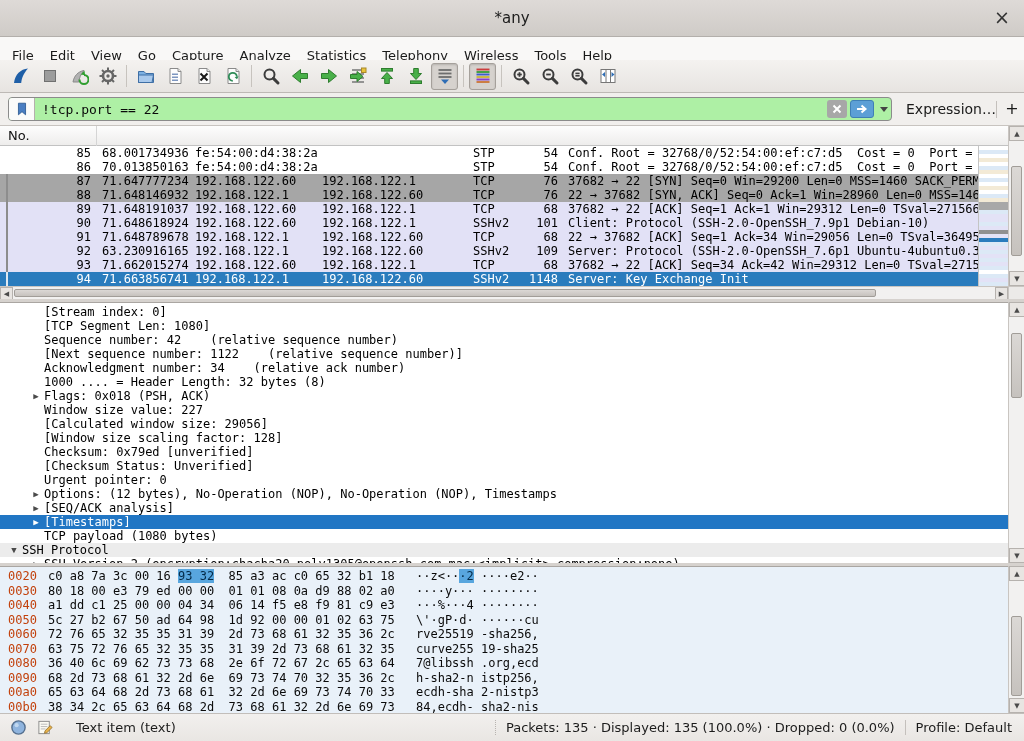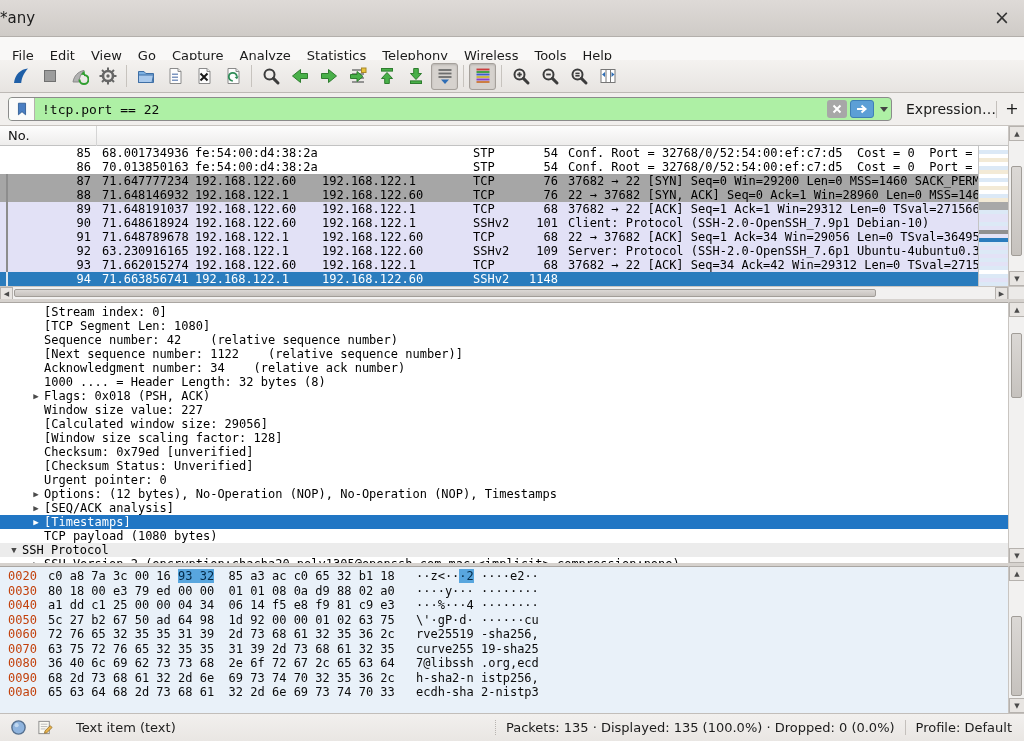--- a/index.html
+++ b/index.html
@@ -6,21 +6,21 @@
   html,body { margin:0; padding:0; }
   body {
     width:1024px; height:741px; position:relative; overflow:hidden;
     background:#fff; font-family:"DejaVu Sans","Liberation Sans",sans-serif;
     -webkit-font-smoothing:antialiased;
   }
   
   .titlebar{position:absolute;left:0;top:0;width:1024px;height:37px;
     background:linear-gradient(#dedad7,#cfcbc7);border-bottom:1px solid #b3afab;}
   .titlebar .title{position:absolute;left:0;right:0;top:0;height:37px;line-height:37px;
-    text-align:left;font-size:15px;color:#1c1c1c;font-weight:500;}
+    text-align:center;font-size:15px;color:#1c1c1c;font-weight:500;}
   .titlebar .close{position:absolute;right:10px;top:0;height:37px;line-height:35px;
     font-size:19px;color:#333;width:24px;text-align:center;cursor:default;}
   
   .menubar{position:absolute;left:0;top:37px;width:1024px;height:38px;background:#f9f8f7;
     border-bottom:1px solid #e2dfdc;display:flex;align-items:center;padding-left:4px;}
   .menu-item{font-size:13px;color:#1a1a1a;padding:0 8px;line-height:23px;}
   .menu-item u{text-decoration:underline;}
   
   .toolbar{position:absolute;left:0;top:60px;width:1024px;height:33px;
     background:linear-gradient(#f4f2f0,#e7e4e1);border-bottom:1px solid #bdb9b5;
@@ -347,21 +347,21 @@
 <div class="plist-rows" id="plist-rows">
     <div class="prow stp"><span class="pc no">85</span><span class="pc time">68.001734936</span><span class="pc src">fe:54:00:d4:38:2a</span><span class="pc dst"></span><span class="pc proto">STP</span><span class="pc len">54</span><span class="pc info">Conf. Root = 32768/0/52:54:00:ef:c7:d5  Cost = 0  Port = </span></div>
     <div class="prow stp"><span class="pc no">86</span><span class="pc time">70.013850163</span><span class="pc src">fe:54:00:d4:38:2a</span><span class="pc dst"></span><span class="pc proto">STP</span><span class="pc len">54</span><span class="pc info">Conf. Root = 32768/0/52:54:00:ef:c7:d5  Cost = 0  Port = </span></div>
     <div class="prow gray"><span class="bracket"></span><span class="pc no">87</span><span class="pc time">71.647777234</span><span class="pc src">192.168.122.60</span><span class="pc dst">192.168.122.1</span><span class="pc proto">TCP</span><span class="pc len">76</span><span class="pc info">37682 → 22 [SYN] Seq=0 Win=29200 Len=0 MSS=1460 SACK_PERM</span></div>
     <div class="prow gray"><span class="bracket"></span><span class="pc no">88</span><span class="pc time">71.648146932</span><span class="pc src">192.168.122.1</span><span class="pc dst">192.168.122.60</span><span class="pc proto">TCP</span><span class="pc len">76</span><span class="pc info">22 → 37682 [SYN, ACK] Seq=0 Ack=1 Win=28960 Len=0 MSS=1460</span></div>
     <div class="prow lav"><span class="bracket"></span><span class="pc no">89</span><span class="pc time">71.648191037</span><span class="pc src">192.168.122.60</span><span class="pc dst">192.168.122.1</span><span class="pc proto">TCP</span><span class="pc len">68</span><span class="pc info">37682 → 22 [ACK] Seq=1 Ack=1 Win=29312 Len=0 TSval=271566</span></div>
     <div class="prow lav"><span class="bracket"></span><span class="pc no">90</span><span class="pc time">71.648618924</span><span class="pc src">192.168.122.60</span><span class="pc dst">192.168.122.1</span><span class="pc proto">SSHv2</span><span class="pc len">101</span><span class="pc info">Client: Protocol (SSH-2.0-OpenSSH_7.9p1 Debian-10)</span></div>
     <div class="prow lav"><span class="bracket"></span><span class="pc no">91</span><span class="pc time">71.648789678</span><span class="pc src">192.168.122.1</span><span class="pc dst">192.168.122.60</span><span class="pc proto">TCP</span><span class="pc len">68</span><span class="pc info">22 → 37682 [ACK] Seq=1 Ack=34 Win=29056 Len=0 TSval=36495</span></div>
     <div class="prow lav"><span class="bracket"></span><span class="pc no">92</span><span class="pc time">63.230916165</span><span class="pc src">192.168.122.1</span><span class="pc dst">192.168.122.60</span><span class="pc proto">SSHv2</span><span class="pc len">109</span><span class="pc info">Server: Protocol (SSH-2.0-OpenSSH_7.6p1 Ubuntu-4ubuntu0.3</span></div>
     <div class="prow lav"><span class="bracket"></span><span class="pc no">93</span><span class="pc time">71.662015274</span><span class="pc src">192.168.122.60</span><span class="pc dst">192.168.122.1</span><span class="pc proto">TCP</span><span class="pc len">68</span><span class="pc info">37682 → 22 [ACK] Seq=34 Ack=42 Win=29312 Len=0 TSval=2715</span></div>
-    <div class="prow sel"><span class="bracket"></span><span class="pc no">94</span><span class="pc time">71.663856741</span><span class="pc src">192.168.122.1</span><span class="pc dst">192.168.122.60</span><span class="pc proto">SSHv2</span><span class="pc len">1148</span></div>
+    <div class="prow sel"><span class="bracket"></span><span class="pc no">94</span><span class="pc time">71.663856741</span><span class="pc src">192.168.122.1</span><span class="pc dst">192.168.122.60</span><span class="pc proto">SSHv2</span><span class="pc len">1148</span><span class="pc info">Server: Key Exchange Init</span></div>
   </div>
 <div class="minimap" id="minimap">
     <div class="mstripe" style="background: rgb(255, 255, 255);"></div>
     <div class="mstripe" style="background: rgb(220, 233, 246);"></div>
     <div class="mstripe" style="background: rgb(255, 255, 255);"></div>
     <div class="mstripe" style="background: rgb(243, 234, 214);"></div>
     <div class="mstripe" style="background: rgb(255, 255, 255);"></div>
     <div class="mstripe" style="background: rgb(220, 233, 246);"></div>
     <div class="mstripe" style="background: rgb(243, 234, 214);"></div>
     <div class="mstripe" style="background: rgb(255, 255, 255);"></div>
@@ -441,20 +441,21 @@
 <div class="hexpane" id="hexpane">
     <div class="hrow"><span class="hoff">0020</span><span class="hbytes"><span>c0 a8 7a 3c 00 16 </span><span class="hsel">93 32</span><span>  85 a3 ac c0 65 32 b1 18</span></span><span class="hascii"><span>··z&lt;··</span><span class="hsel">·2</span><span> ····e2··</span></span></div>
     <div class="hrow"><span class="hoff">0030</span><span class="hbytes"><span>80 18 00 e3 79 ed 00 00  01 01 08 0a d9 88 02 a0</span></span><span class="hascii"><span>····y··· ········</span></span></div>
     <div class="hrow"><span class="hoff">0040</span><span class="hbytes"><span>a1 dd c1 25 00 00 04 34  06 14 f5 e8 f9 81 c9 e3</span></span><span class="hascii"><span>···%···4 ········</span></span></div>
     <div class="hrow"><span class="hoff">0050</span><span class="hbytes"><span>5c 27 b2 67 50 ad 64 98  1d 92 00 00 01 02 63 75</span></span><span class="hascii"><span>\'·gP·d· ······cu</span></span></div>
     <div class="hrow"><span class="hoff">0060</span><span class="hbytes"><span>72 76 65 32 35 35 31 39  2d 73 68 61 32 35 36 2c</span></span><span class="hascii"><span>rve25519 -sha256,</span></span></div>
     <div class="hrow"><span class="hoff">0070</span><span class="hbytes"><span>63 75 72 76 65 32 35 35  31 39 2d 73 68 61 32 35</span></span><span class="hascii"><span>curve255 19-sha25</span></span></div>
     <div class="hrow"><span class="hoff">0080</span><span class="hbytes"><span>36 40 6c 69 62 73 73 68  2e 6f 72 67 2c 65 63 64</span></span><span class="hascii"><span>7@libssh .org,ecd</span></span></div>
     <div class="hrow"><span class="hoff">0090</span><span class="hbytes"><span>68 2d 73 68 61 32 2d 6e  69 73 74 70 32 35 36 2c</span></span><span class="hascii"><span>h-sha2-n istp256,</span></span></div>
     <div class="hrow"><span class="hoff">00a0</span><span class="hbytes"><span>65 63 64 68 2d 73 68 61  32 2d 6e 69 73 74 70 33</span></span><span class="hascii"><span>ecdh-sha 2-nistp3</span></span></div>
+    <div class="hrow"><span class="hoff">00b0</span><span class="hbytes"><span>38 34 2c 65 63 64 68 2d  73 68 61 32 2d 6e 69 73</span></span><span class="hascii"><span>84,ecdh- sha2-nis</span></span></div>
   </div>
 <div class="sb v" style="left:1008px;top:566px;height:147px;">
   <div class="sb-btn v" style="top:0;">▲</div>
   <div class="sb-thumb" style="left:2px;right:2px;top:50px;height:80px;"></div>
   <div class="sb-btn v" style="bottom:0;">▼</div>
 </div>
 
 <div class="statusbar">
   <svg class="expert-dot" width="17" height="17" viewBox="0 0 18 18">
     <circle cx="9" cy="9" r="7" fill="#8fb4de" stroke="#55708f" stroke-width="1.5"></circle>

